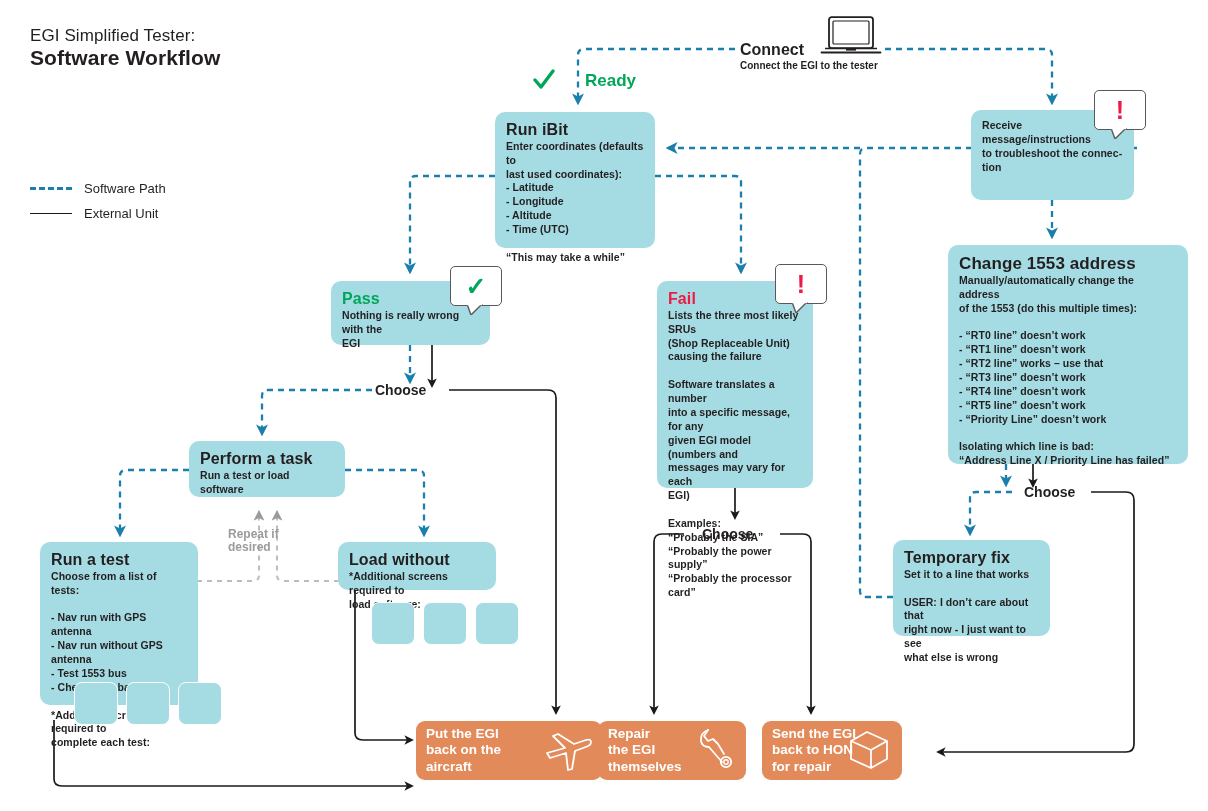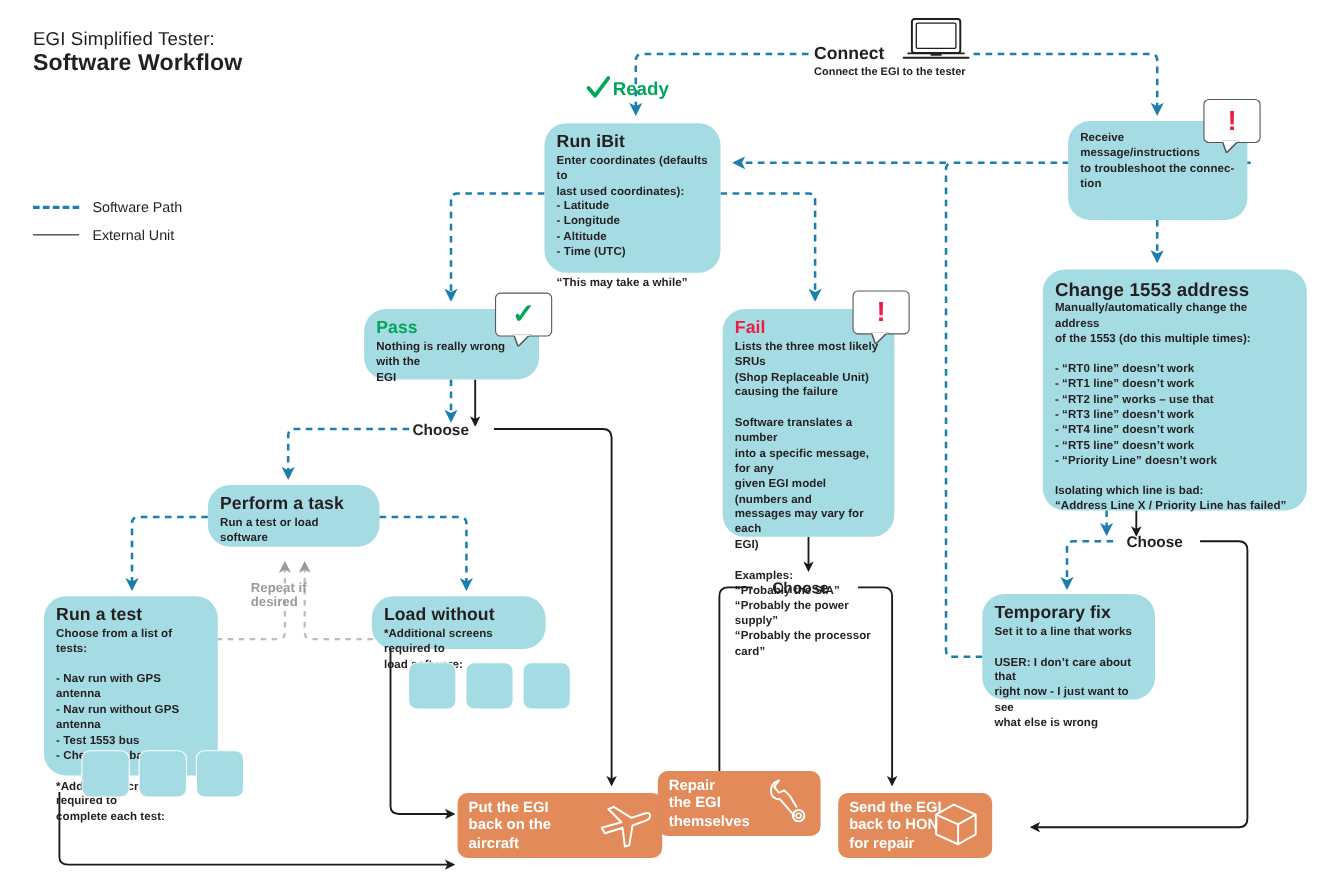--- a/index.html
+++ b/index.html
@@ -39,21 +39,21 @@
   .legend-key.dashed {
     border-top: 3px dashed #1b7fad;
   }
   .legend-key.solid { border-top: 1.6px solid #1a1a1a; }
   .legend-label { font-size: 13px; color: #231f20; font-weight: 400; }
 
   
   .node {
     position: absolute;
     background: #a5dbe2;
-    border-radius: 20px;
+    border-radius: 10px;
     padding: 9px 11px 10px 11px;
     color: #231f20;
   }
   .node .head {
     font-size: 16px;
     font-weight: 700;
     line-height: 1.12;
     margin: 0 0 1px 0;
     letter-spacing: .1px;
   }
@@ -81,21 +81,21 @@
     position: absolute;
     font-size: 14px;
     font-weight: 700;
     color: #231f20;
     white-space: nowrap;
   }
   .lbl.sub {
     font-size: 10px;
     font-weight: 600;
   }
-  .lbl.ready { color: #00a65a; font-size: 17px; }
+  .lbl.ready { color: #00a65a; font-size: 17px; margin-left: 28px; }
   .lbl.repeat {
     color: #9b9b9b; font-size: 12px; font-weight: 700;
     line-height: 1.08; white-space: pre-line; text-align: left;
   }
   .lbl.connect { font-size: 16px; }
 
   
   .callout {
     position: absolute;
     width: 52px; height: 40px;
@@ -369,21 +369,21 @@
     <div class="t-text">Put the EGI
 back on the
 aircraft</div>
     <div class="t-icon">
       <svg width="52" height="46" viewBox="0 0 52 46">
         <path d="M 6 27 L 24 22 L 12 10 L 17 8 L 33 18 L 45 14 Q 50 12.5 50 16 Q 50 19 46 20.5 L 34 25 L 31 43 L 27 44 L 25 27 L 9 32 Z" fill="none" stroke="#ffffff" stroke-width="1.8" stroke-linejoin="round"></path>
       </svg>
     </div>
   </div>
 
-  <div class="term" style="left:598px; top:701px; width:148px; height:59px;">
+  <div class="term" style="left:598px; top:721px; width:148px; height:59px;">
     <div class="t-text">Repair
 the EGI
 themselves</div>
     <div class="t-icon">
       <svg width="40" height="44" viewBox="0 0 40 44">
         <path d="M 11 3 L 7 9 L 11 14 L 16 12 L 21 17 L 27 27" fill="none" stroke="#ffffff" stroke-width="1.8" stroke-linecap="round" stroke-linejoin="round"></path>
         <path d="M 11 3 Q 3 6 4 14 Q 5 20 12 20 L 25 35" fill="none" stroke="#ffffff" stroke-width="1.8" stroke-linecap="round" stroke-linejoin="round"></path>
         <circle cx="29" cy="35" r="5.2" fill="none" stroke="#ffffff" stroke-width="1.8"></circle>
         <circle cx="29" cy="35" r="2.2" fill="none" stroke="#ffffff" stroke-width="1.4"></circle>
       </svg>

